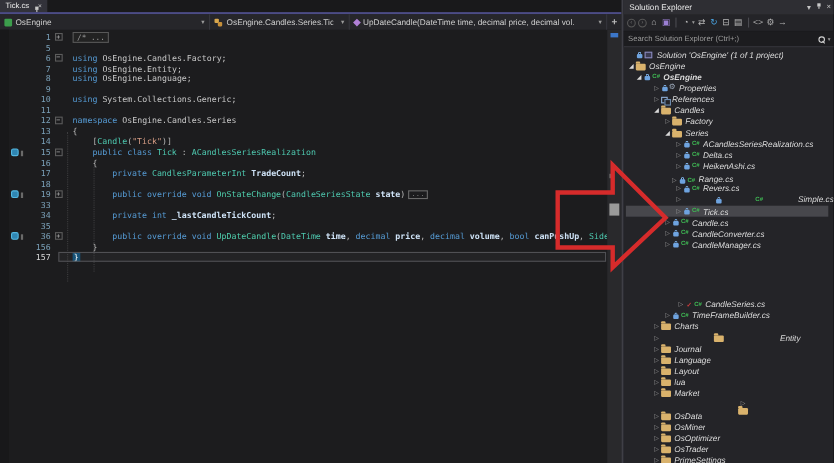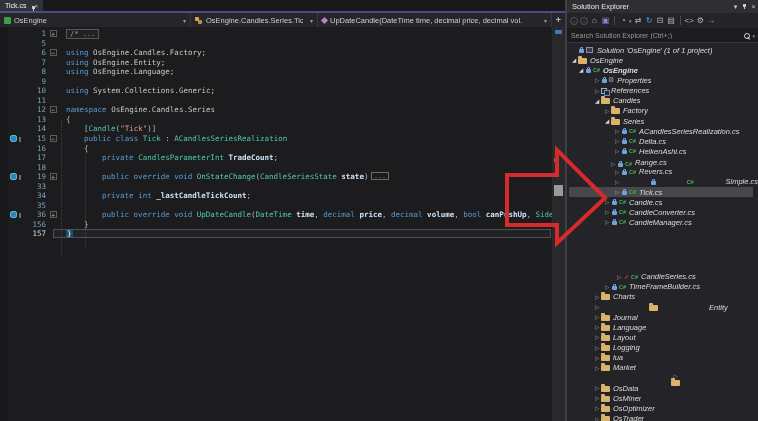--- a/index.html
+++ b/index.html
@@ -352,25 +352,20 @@
           <span class="t-label">Language</span>
         </div>
         <div class="tree-row" style="padding-left: 26px;">
           <span class="expander">▷</span>
           <span class="ico-folder"></span>
           <span class="t-label">Layout</span>
         </div>
         <div class="tree-row" style="padding-left: 26px;">
           <span class="expander">▷</span>
           <span class="ico-folder"></span>
-          <span class="t-label">Logging</span>
-        </div>
-        <div class="tree-row" style="padding-left: 26px;">
-          <span class="expander">▷</span>
-          <span class="ico-folder"></span>
           <span class="t-label">lua</span>
         </div>
         <div class="tree-row" style="padding-left: 26px;">
           <span class="expander">▷</span>
           <span class="ico-folder"></span>
           <span class="t-label">Market</span>
         </div>
         <div class="tree-row" style="padding-left: 26px; flex-direction: column;">
           <span class="expander">▷</span>
           <span class="ico-folder"></span>

